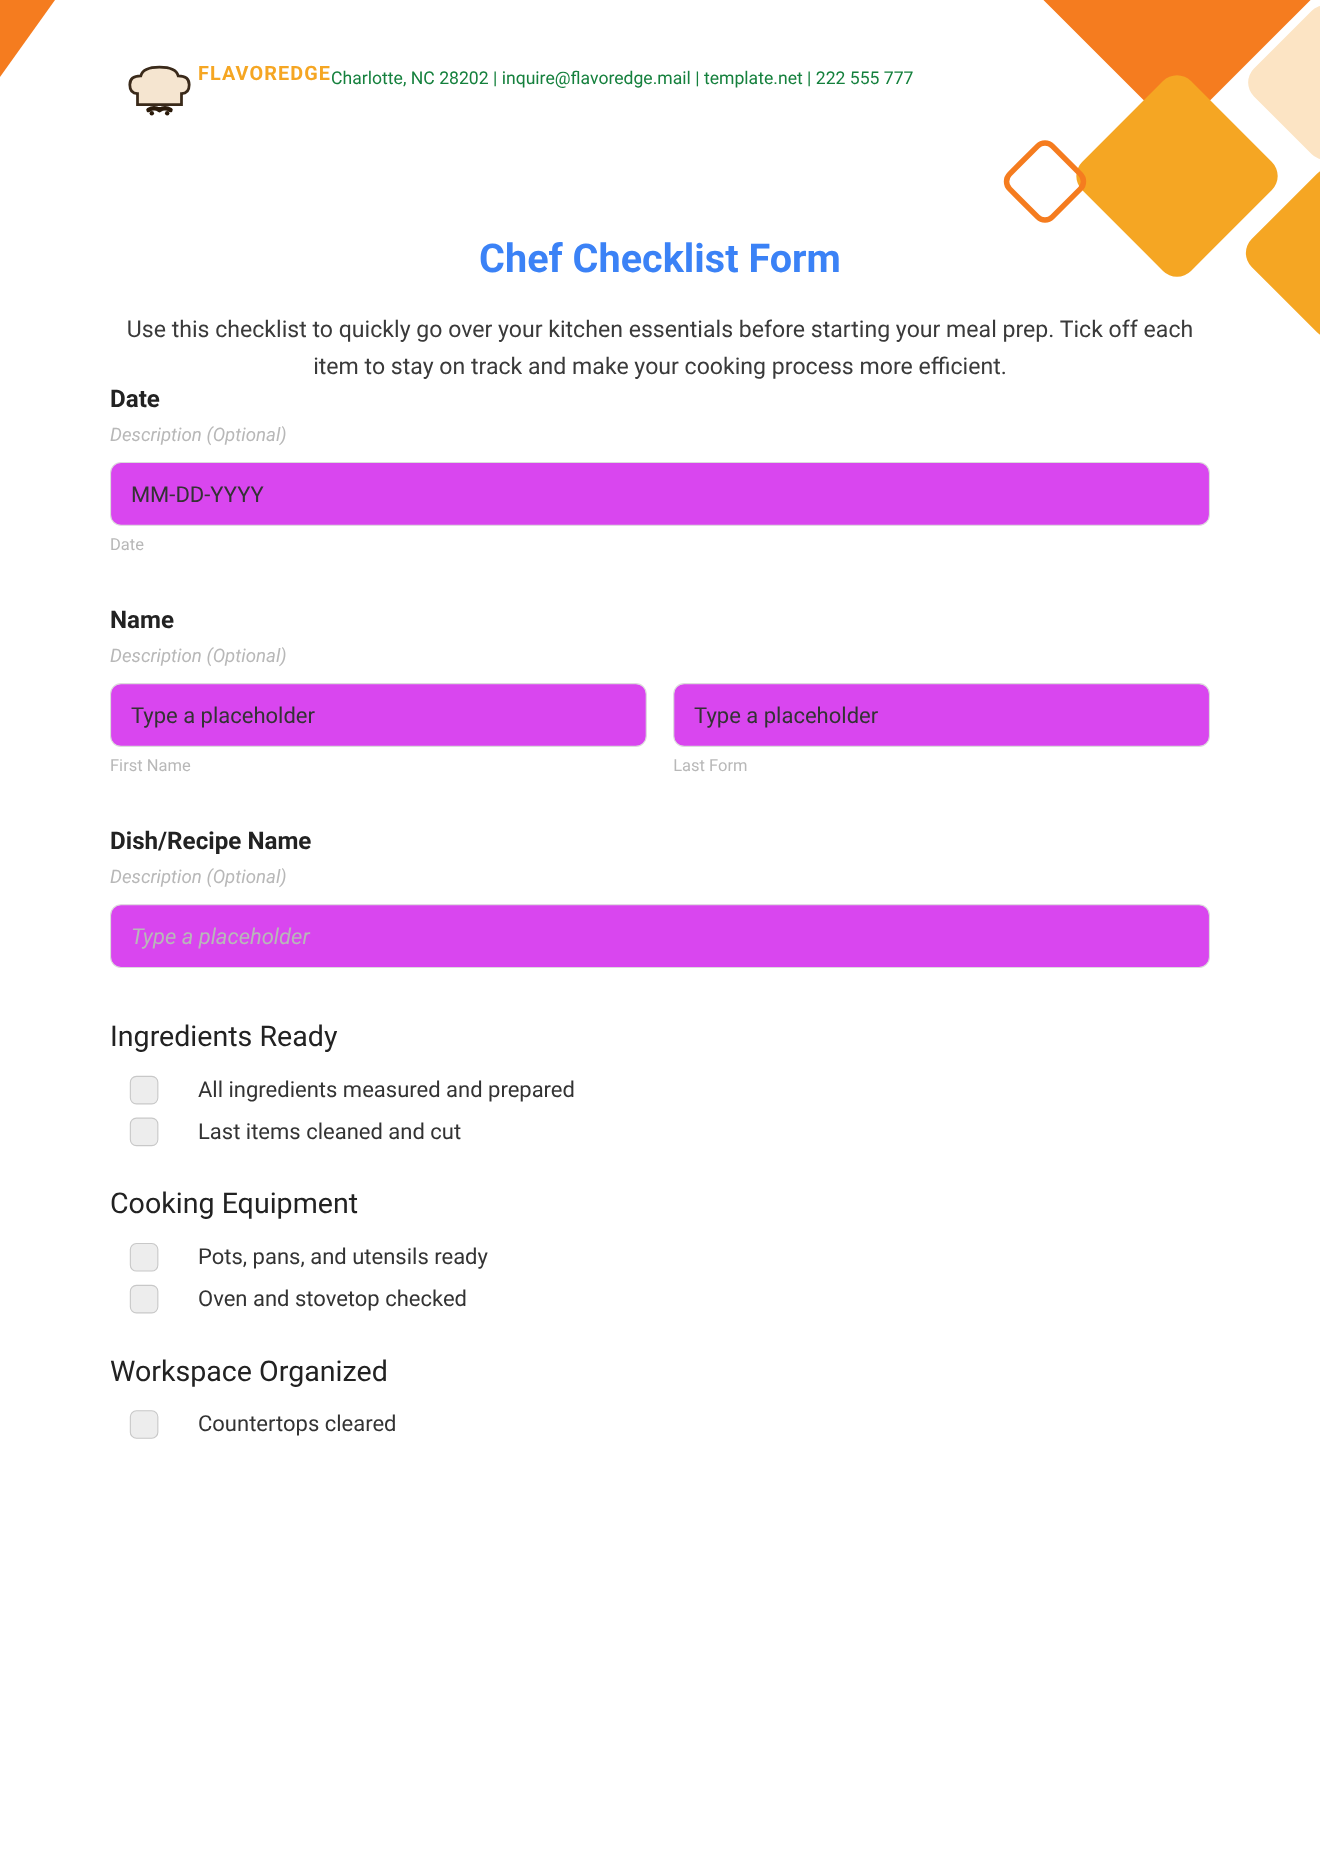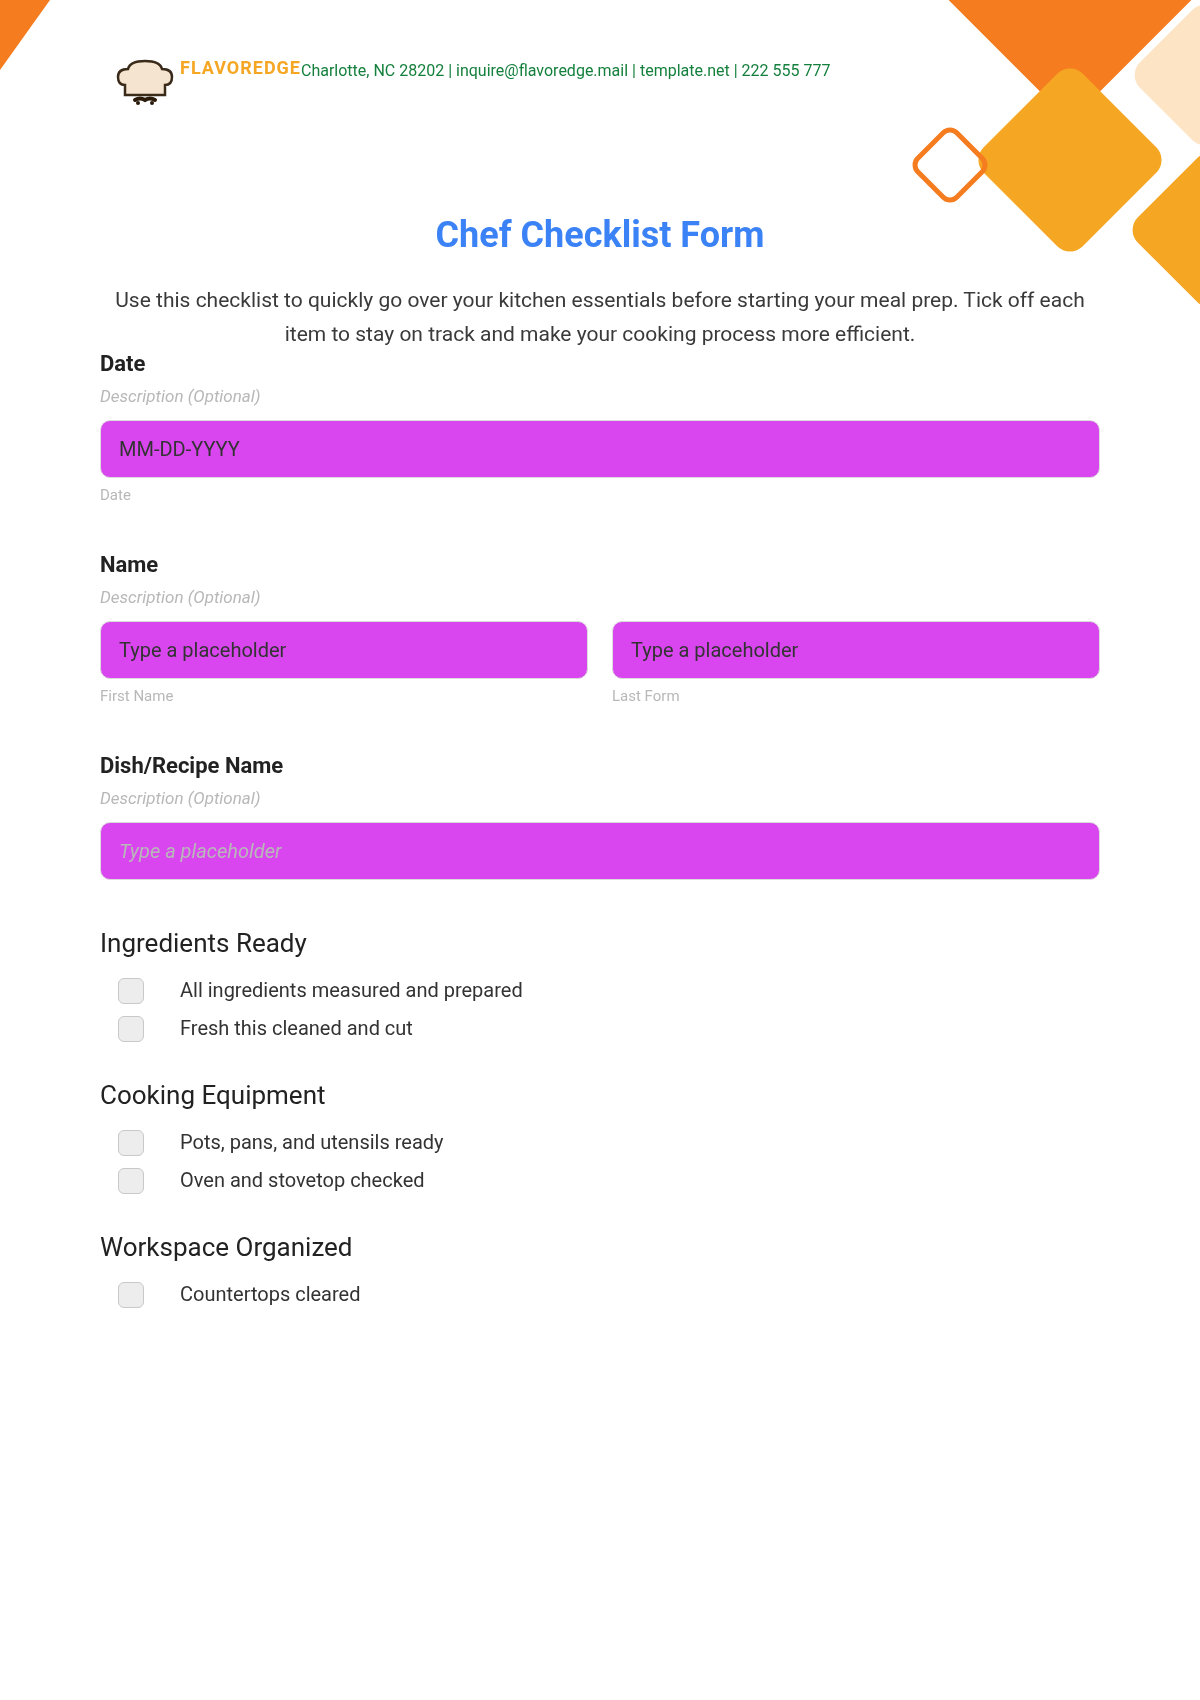--- a/index.html
+++ b/index.html
@@ -253,21 +253,21 @@
   </div>
 
   <div class="section-heading">Ingredients Ready</div>
   <div class="checklist">
     <div class="check-item">
       <div class="checkbox"></div>
       <span class="check-label">All ingredients measured and prepared</span>
     </div>
     <div class="check-item">
       <div class="checkbox"></div>
-      <span class="check-label">Fresh this cleaned and cut</span>
+      <span class="check-label">Last items cleaned and cut</span>
     </div>
   </div>
 
   <div class="section-heading">Cooking Equipment</div>
   <div class="checklist">
     <div class="check-item">
       <div class="checkbox"></div>
       <span class="check-label">Pots, pans, and utensils ready</span>
     </div>
     <div class="check-item">

